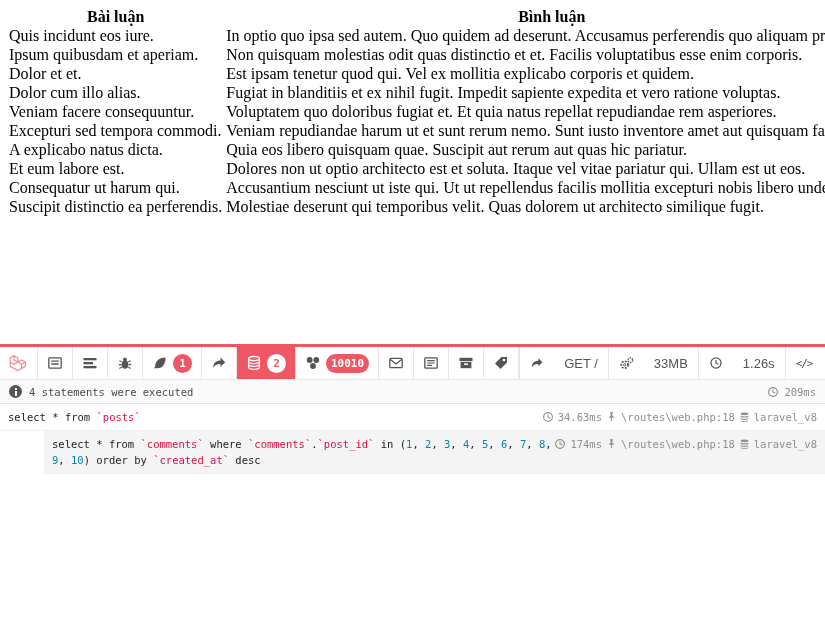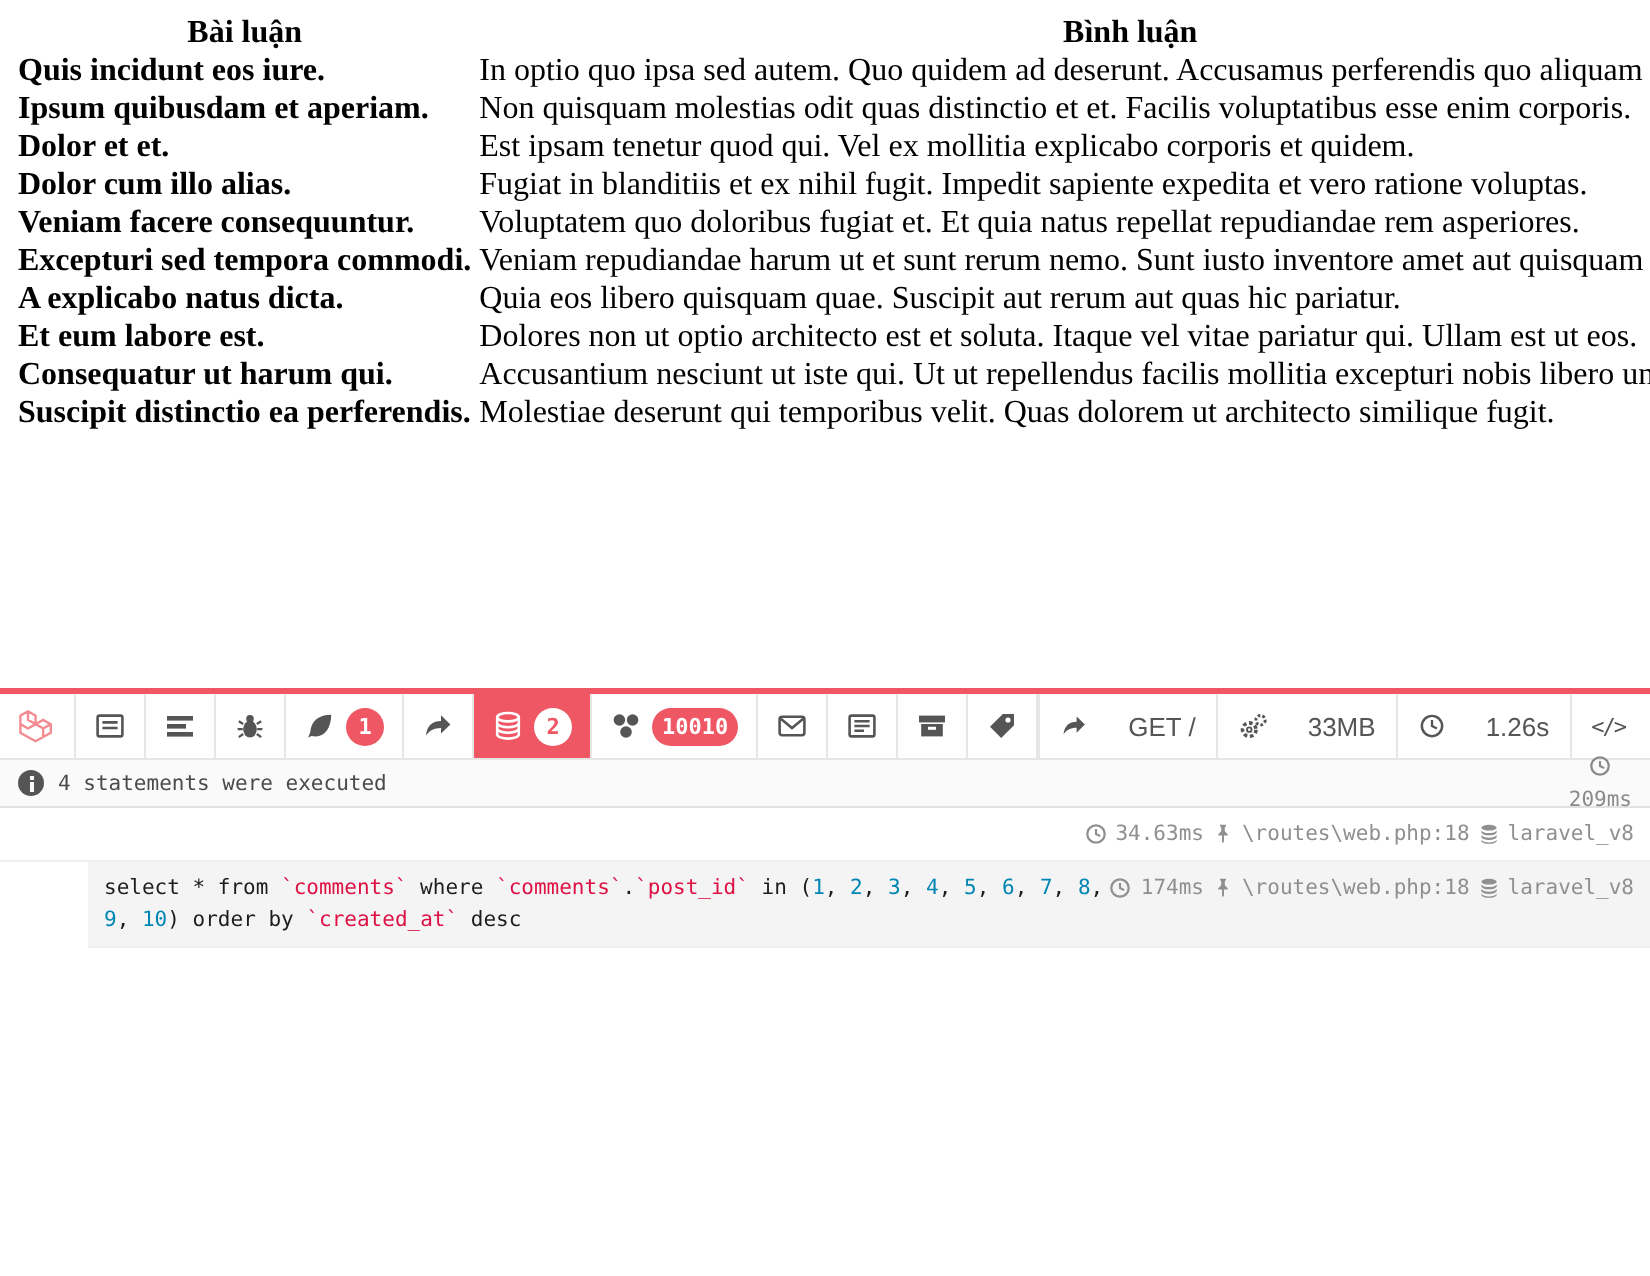--- a/index.html
+++ b/index.html
@@ -13,21 +13,21 @@
   html,body{margin:0;padding:0;}
   body{
     width:825px;height:638px;position:relative;overflow:hidden;
     background:#fff;font-family:"Liberation Serif",serif;
   }
   
   .page{padding:6px 0 0 6px;}
   table.posts{border-collapse:separate;border-spacing:2px;font-size:16px;color:#000;}
   table.posts th{font-weight:bold;text-align:center;padding:0 1px;line-height:17px;white-space:nowrap;}
   table.posts td{padding:0 1px;line-height:17px;vertical-align:top;white-space:nowrap;}
-  td.col-post,th.col-post{width:186px;font-weight:bold;}
+  td.col-post,th.col-post{width:186px;}
   th.col-comment{width:570px;}
 
   
   .debugbar{
     position:absolute;top:344px;left:0;right:0;
     border-top:3px solid var(--accent);
     font-family:"DejaVu Sans Mono",monospace;
     background:#fff;
   }
   .dbg-toolbar{
@@ -54,21 +54,21 @@
     border-left:1px solid #e6e6e6;color:#555;font-size:13px;white-space:nowrap;
   }
   .widget.icon-only{padding:0 9px;cursor:pointer;}
   .code-glyph{font-family:"DejaVu Sans Mono",monospace;font-size:11px;color:#555;letter-spacing:-1px;}
 
   .dbg-status{
     height:24px;background:#fafafa;border-bottom:1px solid #e2e2e2;
     display:flex;align-items:center;gap:7px;padding:0 9px;
     font-size:10.5px;color:#4a4a4a;
   }
-  .dbg-status .right{margin-left:auto;display:flex;align-items:center;gap:5px;color:#8a8a8a;flex-direction:column;}
+  .dbg-status .right{margin-left:auto;display:flex;align-items:center;gap:5px;color:#8a8a8a;}
 
   .query-row{display:flex;align-items:flex-start;padding:5px 8px;background:#fff;border-bottom:1px solid #efefef;cursor:pointer;}
   .query-row.alt{background:#f4f4f4;margin-left:44px;}
   .sql{flex:1;max-width:553px;font-size:10.5px;line-height:16px;color:#1d1d1d;word-break:break-word;white-space:pre-wrap;}
   .tok-str{color:var(--tok-str);}
   .tok-num{color:var(--tok-num);}
   .meta{
     margin-left:auto;display:flex;align-items:center;gap:4px;
     font-size:10.5px;line-height:16px;color:var(--meta);white-space:nowrap;
   }
@@ -265,20 +265,21 @@
     <span class="right">
       <svg width="12" height="12" viewBox="0 0 16 16">
         <circle cx="8" cy="8" r="5.8" fill="none" stroke="#8a8a8a" stroke-width="1.5"></circle>
         <path d="M8 4.6 V8 L10.8 9.4" fill="none" stroke="#8a8a8a" stroke-width="1.4"></path>
       </svg>
       <span>209ms</span>
     </span>
   </div>
 
   <div class="query-row">
+    <div class="sql"><span class="tok-plain">select * from </span><span class="tok-str">`posts`</span></div>
     <div class="meta">
       <svg width="12" height="12" viewBox="0 0 16 16">
         <circle cx="8" cy="8" r="5.8" fill="none" stroke="#8f8f8f" stroke-width="1.5"></circle>
         <path d="M8 4.6 V8 L10.8 9.4" fill="none" stroke="#8f8f8f" stroke-width="1.4"></path>
       </svg>
       <span>34.63ms</span>
       <svg width="11" height="12" viewBox="0 0 16 16">
         <path d="M5.8 1.2 H10.2 V2.2 L9.3 3.1 V6 L11.4 8.1 V9 H8.7 V13.4 L8 14.8 7.3 13.4 V9 H4.6 V8.1 L6.7 6 V3.1 L5.8 2.2 Z" fill="#8f8f8f" stroke="none"></path>
       </svg>
       <span>\routes\web.php:18</span>

